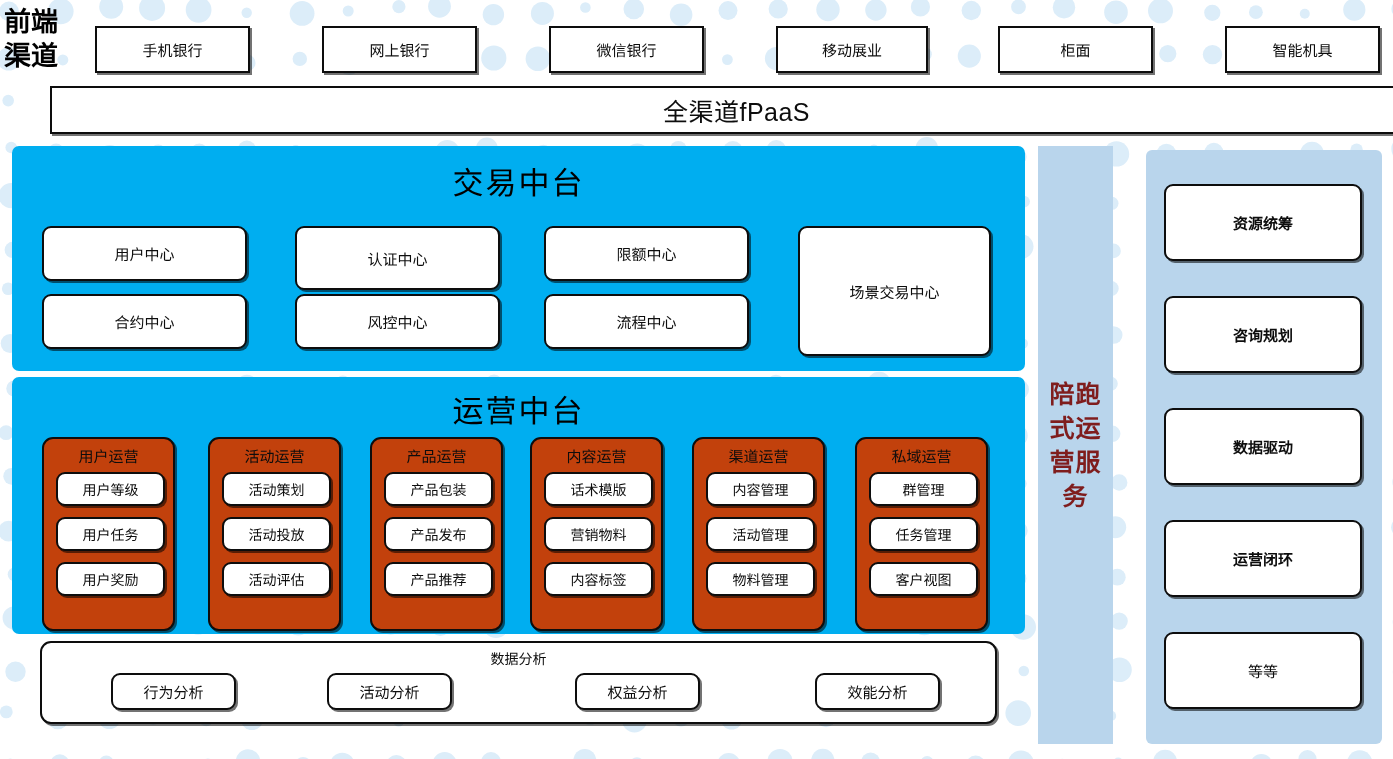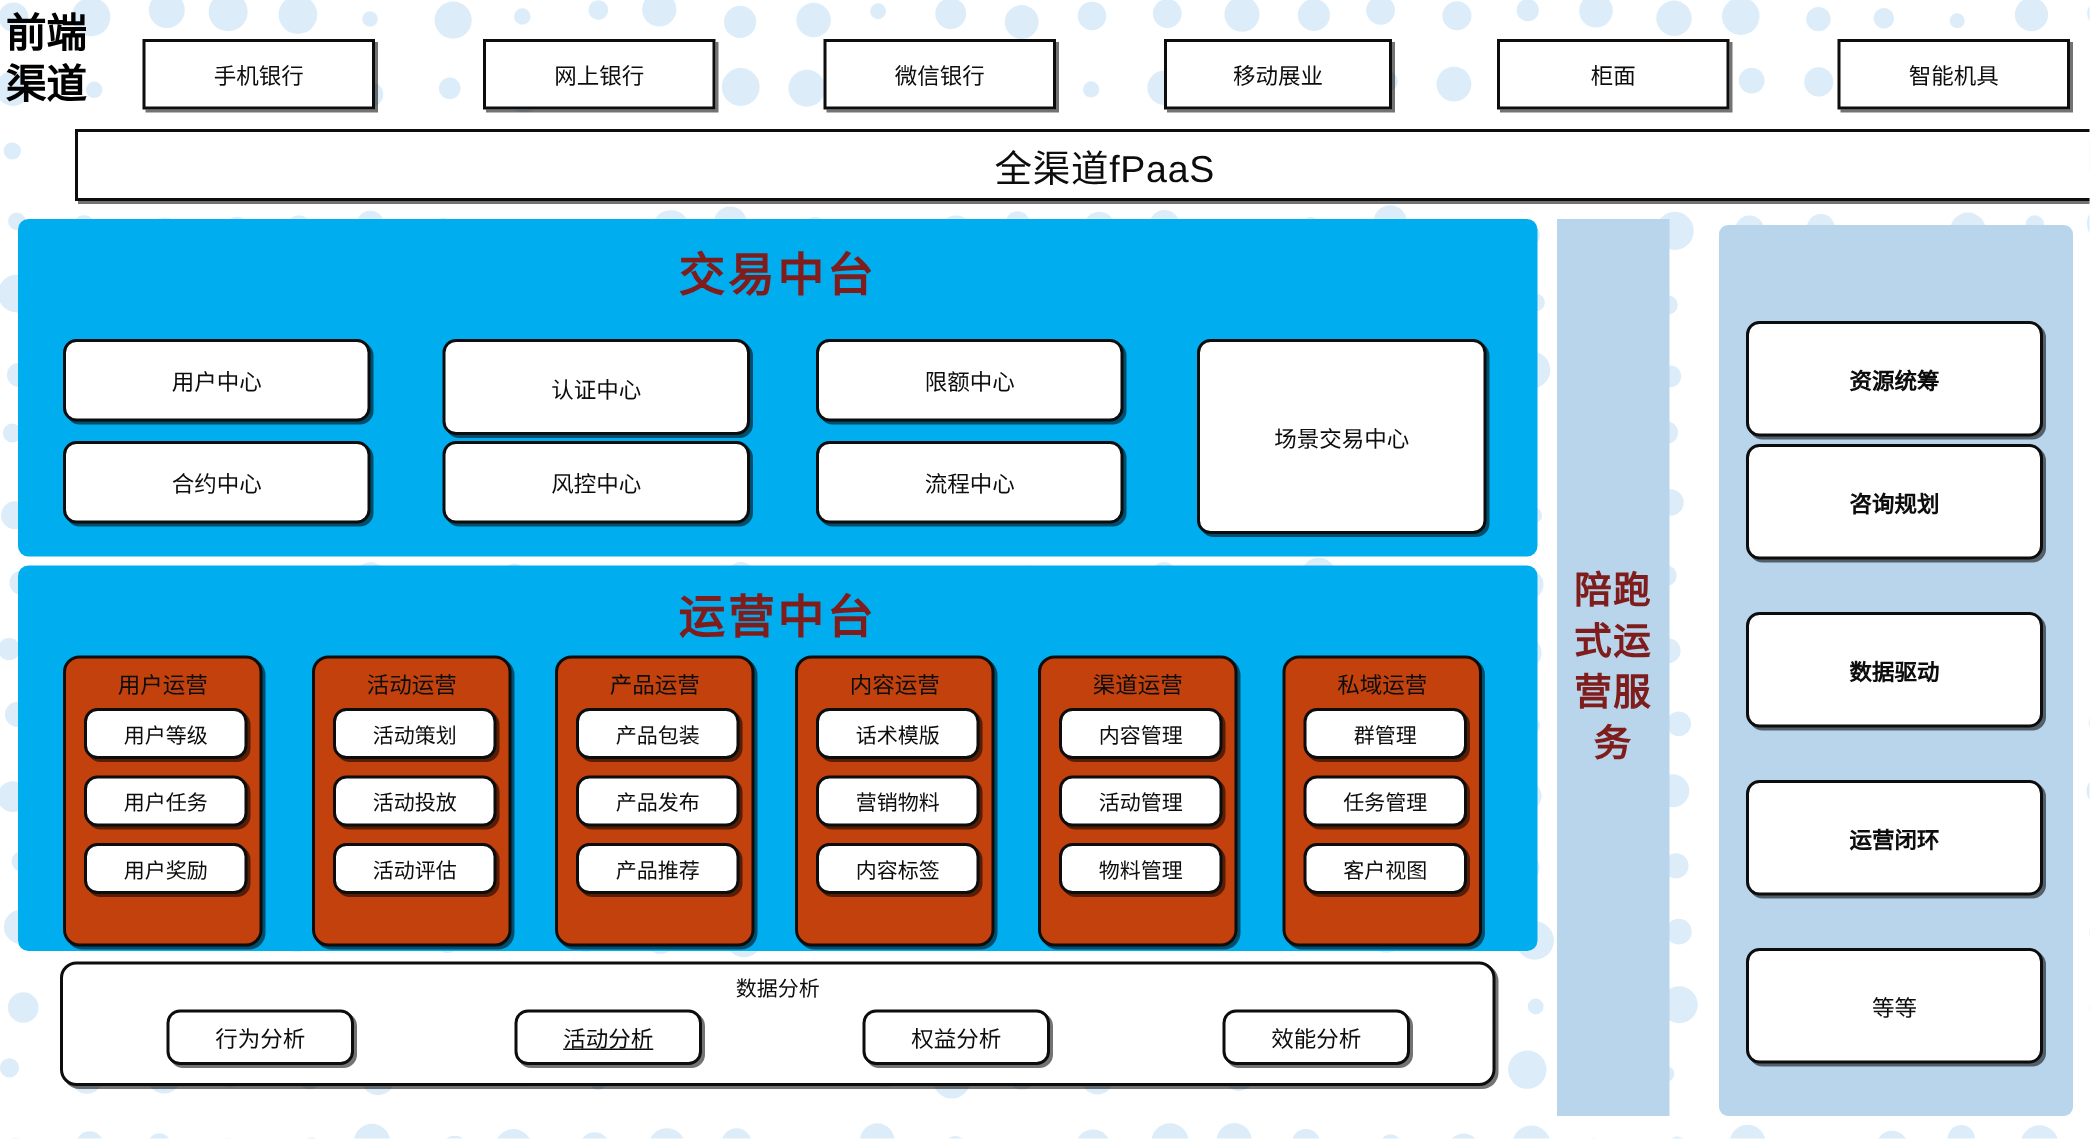--- a/index.html
+++ b/index.html
@@ -54,22 +54,22 @@
   }
 
   
   .blue-panel{
     position:absolute;
     background:#00AEF0;
     box-sizing:border-box;
   }
   .panel-title{
     position:absolute;left:0;width:100%;
-    text-align:center;color:#7f1d1d;
-    font-size:31px;font-weight:bold;
+    text-align:center;color:#000000;
+    font-size:31px;font-weight:normal;
     letter-spacing:2px;
   }
 
   #trade-panel{left:12px;top:146px;width:1013px;height:225px;border-radius:7px;}
   #trade-title{top:12px;}
   .trade-box{position:absolute;height:55px;font-size:15px;}
 
   #ops-panel{left:12px;top:377px;width:1013px;height:257px;border-radius:7px;}
   #ops-title{top:9px;}
 
@@ -710,31 +710,31 @@
     <div class="ops-group" style="left: 855px;">
       <div class="ops-group-title">私域运营</div>
       <div class="wbox rounded ops-item i0">群管理</div>
       <div class="wbox rounded ops-item i1">任务管理</div>
       <div class="wbox rounded ops-item i2">客户视图</div>
     </div>
     <div id="analysis-box">
     <div id="analysis-title">数据分析</div>
 
   <div class="wbox rounded analysis-item" style="left: 69px;">行为分析</div>
-      <div class="wbox rounded analysis-item" style="left: 301px; text-decoration: underline;">活动分析</div>
+      <div class="wbox rounded analysis-item" style="left: 285px;">活动分析</div>
       <div class="wbox rounded analysis-item" style="left: 533px;">权益分析</div>
       <div class="wbox rounded analysis-item" style="left: 773px;">效能分析</div>
     </div>
 
   <div id="accompany-col">
     <div id="accompany-label">陪跑式运营服务</div>
   </div>
 
   <div id="service-panel">
 
-  <div class="wbox rounded service-box" style="top: 34px; margin-top: 30px;">资源统筹</div>
+  <div class="wbox rounded service-box" style="top: 34px;">资源统筹</div>
       <div class="wbox rounded service-box" style="top: 146px;">咨询规划</div>
       <div class="wbox rounded service-box" style="top: 258px;">数据驱动</div>
       <div class="wbox rounded service-box" style="top: 370px;">运营闭环</div>
       <div class="wbox rounded service-box plain" style="top: 482px;">等等</div>
     </div>
 
 </div>
 
 </body></html>

